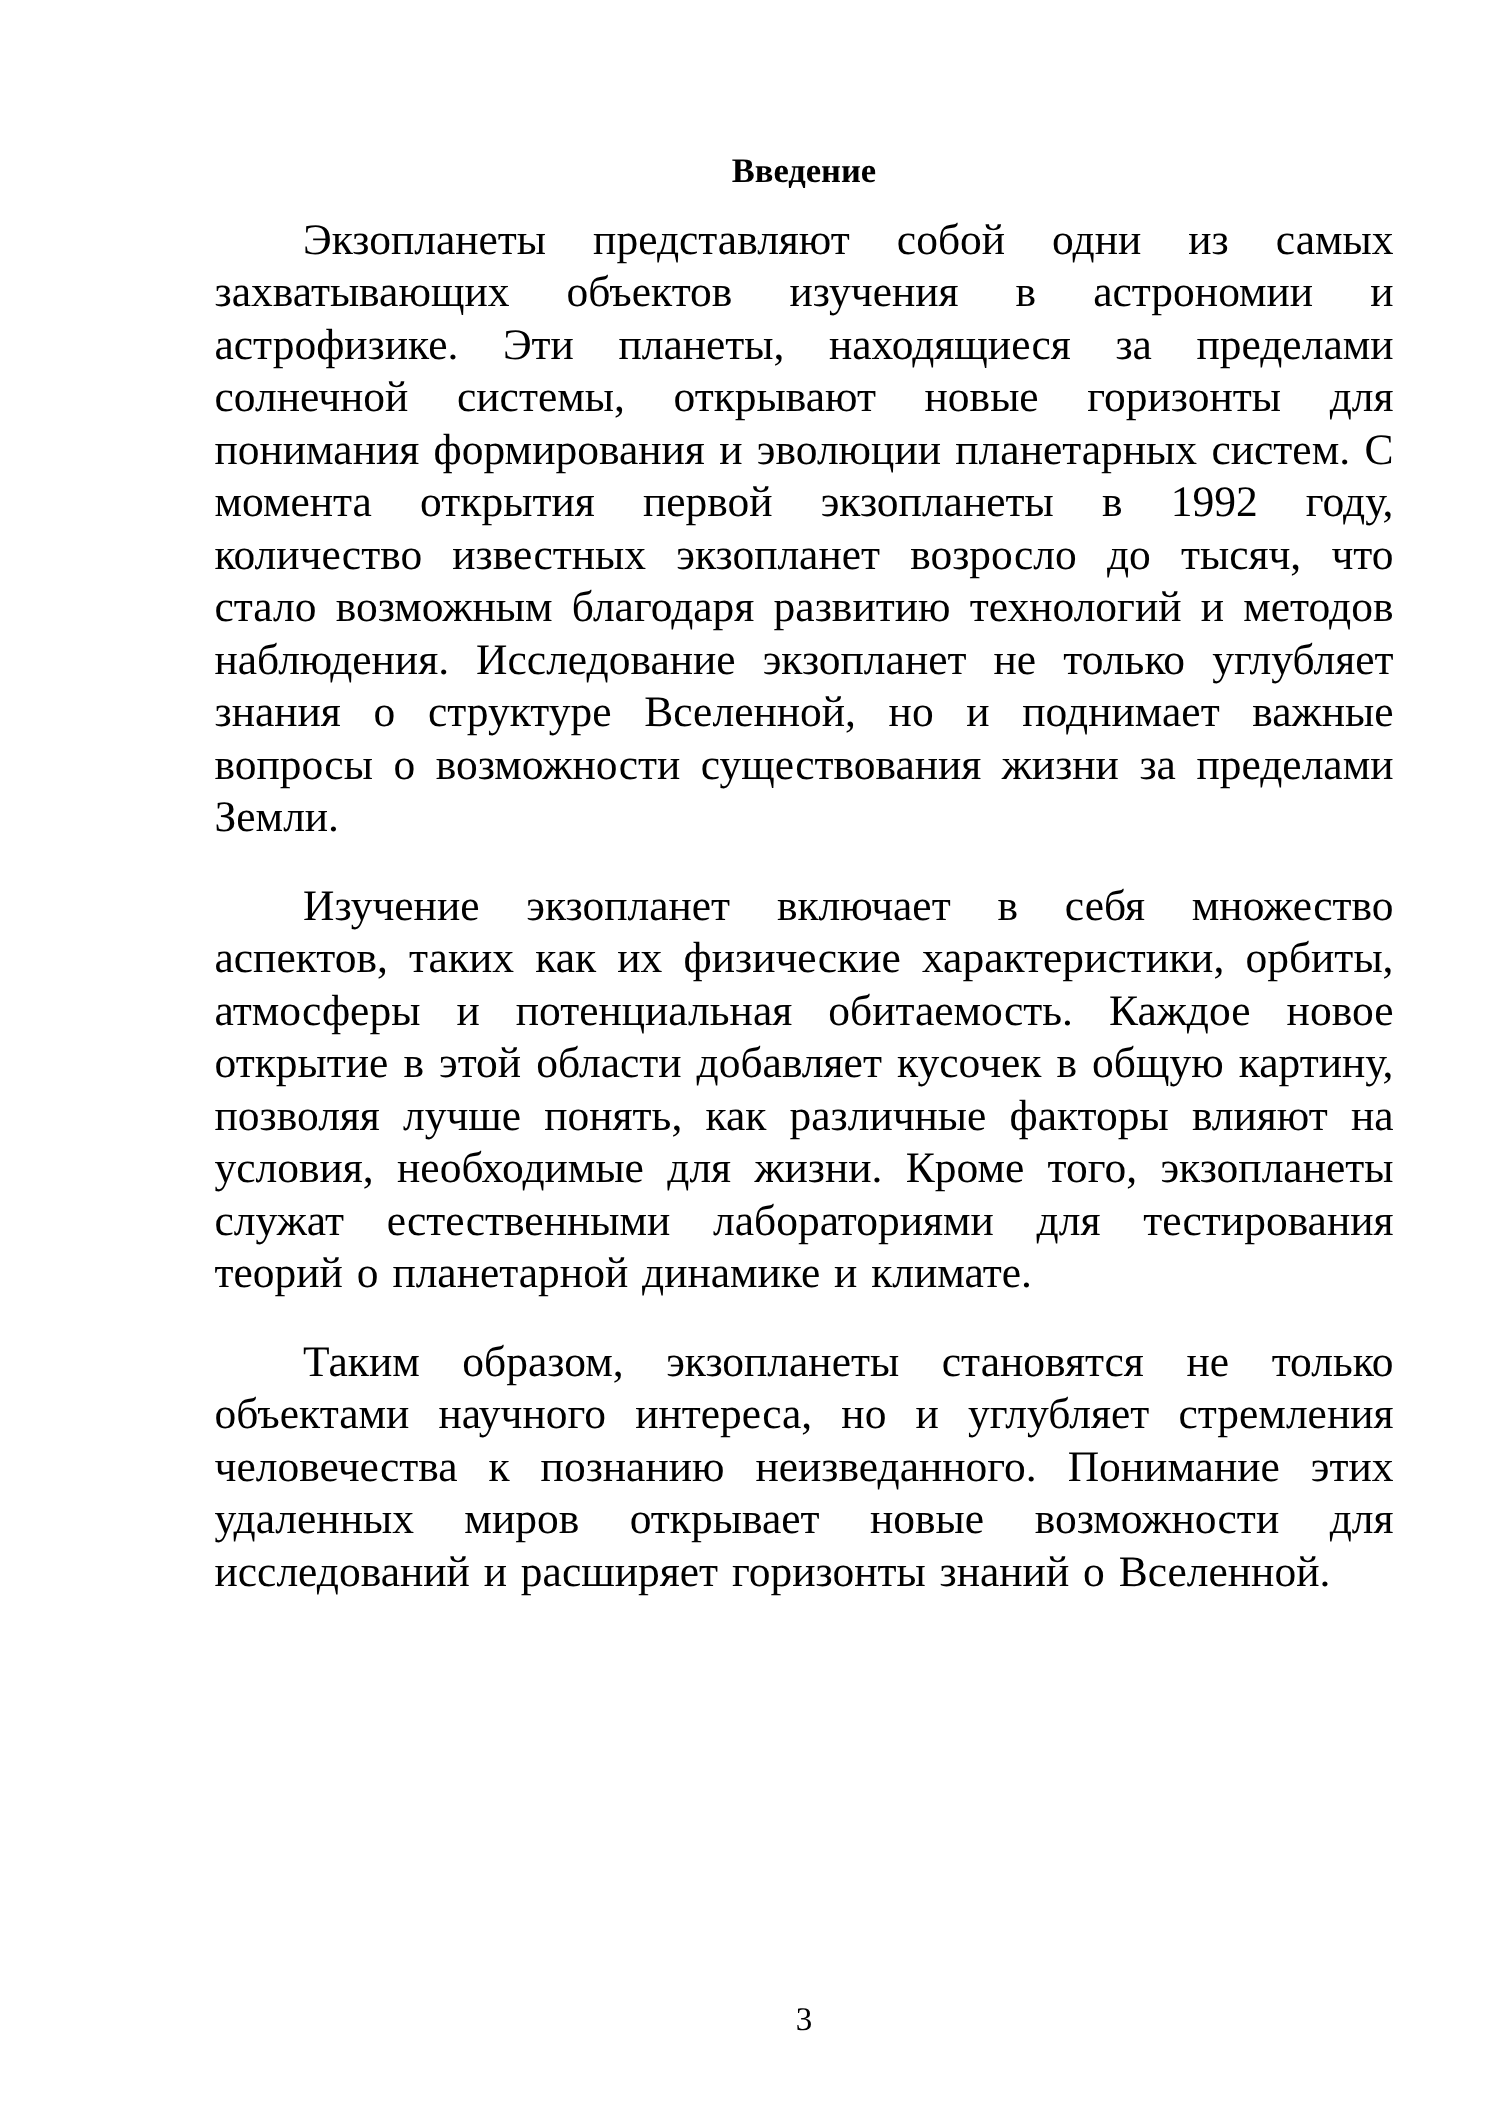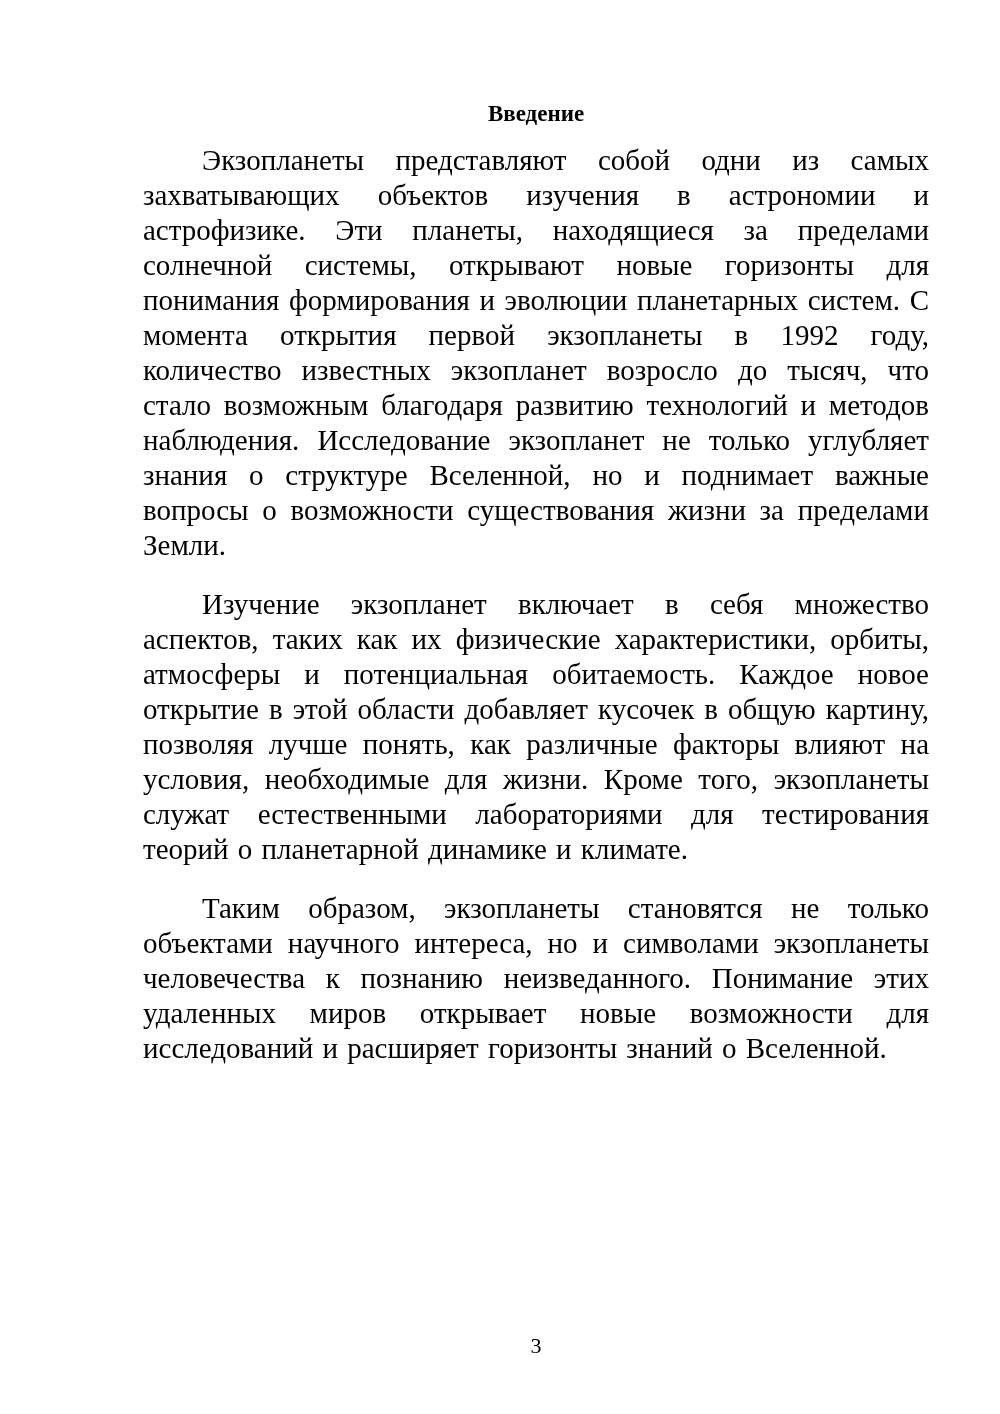--- a/index.html
+++ b/index.html
@@ -49,16 +49,16 @@
   }
 </style>
 </head>
 <body>
 
 <div class="page">
   <div class="content">
     <h1 class="doc-title">Введение</h1>
     <p class="doc-paragraph">Экзопланеты представляют собой одни из самых захватывающих объектов изучения в астрономии и астрофизике. Эти планеты, находящиеся за пределами солнечной системы, открывают новые горизонты для понимания формирования и эволюции планетарных систем. С момента открытия первой экзопланеты в 1992 году, количество известных экзопланет возросло до тысяч, что стало возможным благодаря развитию технологий и методов наблюдения. Исследование экзопланет не только углубляет знания о структуре Вселенной, но и поднимает важные вопросы о возможности существования жизни за пределами Земли.</p>
     <p class="doc-paragraph">Изучение экзопланет включает в себя множество аспектов, таких как их физические характеристики, орбиты, атмосферы и потенциальная обитаемость. Каждое новое открытие в этой области добавляет кусочек в общую картину, позволяя лучше понять, как различные факторы влияют на условия, необходимые для жизни. Кроме того, экзопланеты служат естественными лабораториями для тестирования теорий о планетарной динамике и климате.</p>
-    <p class="doc-paragraph">Таким образом, экзопланеты становятся не только объектами научного интереса, но и символами экзопланеты человечества к познанию неизведанного. Понимание этих удаленных миров открывает новые возможности для исследований и расширяет горизонты знаний о Вселенной.</p>
+    <p class="doc-paragraph">Таким образом, экзопланеты становятся не только объектами научного интереса, но и углубляет стремления человечества к познанию неизведанного. Понимание этих удаленных миров открывает новые возможности для исследований и расширяет горизонты знаний о Вселенной.</p>
   </div>
   <div class="page-number">3</div>
 </div>
 
 </body></html>

